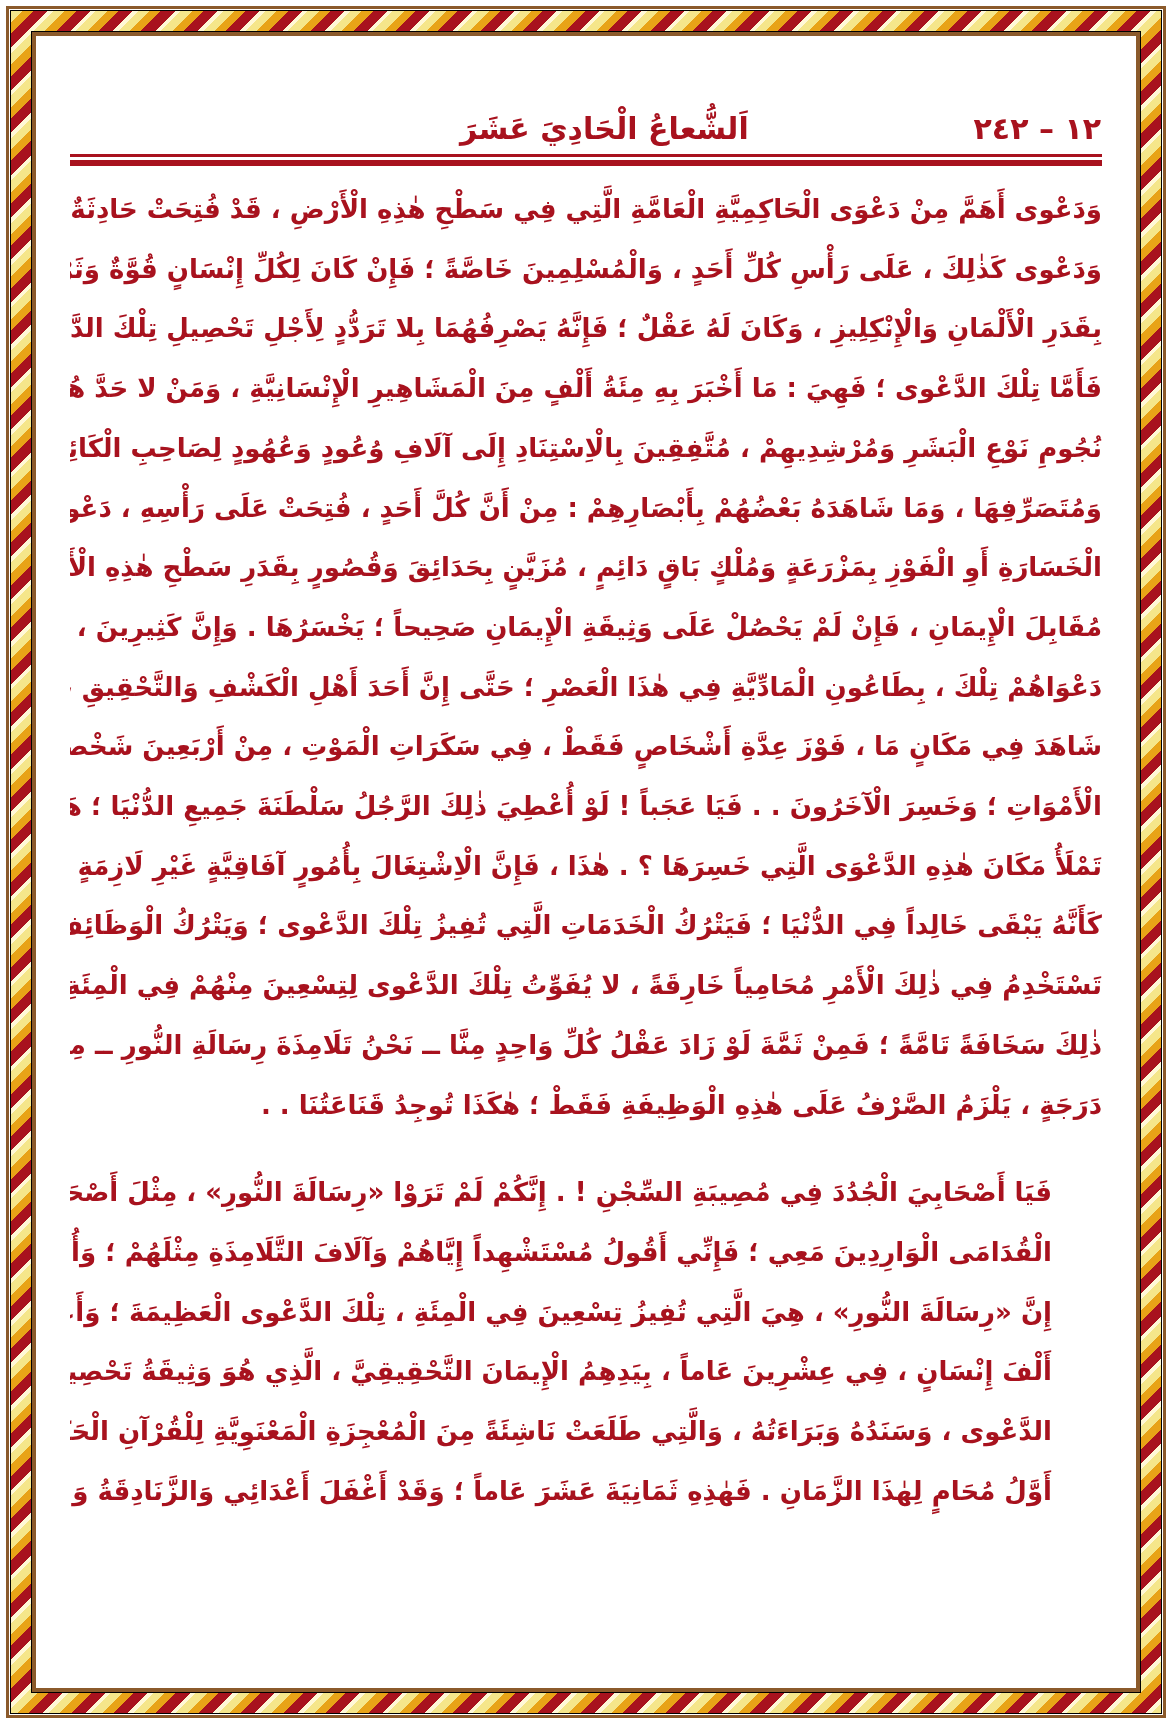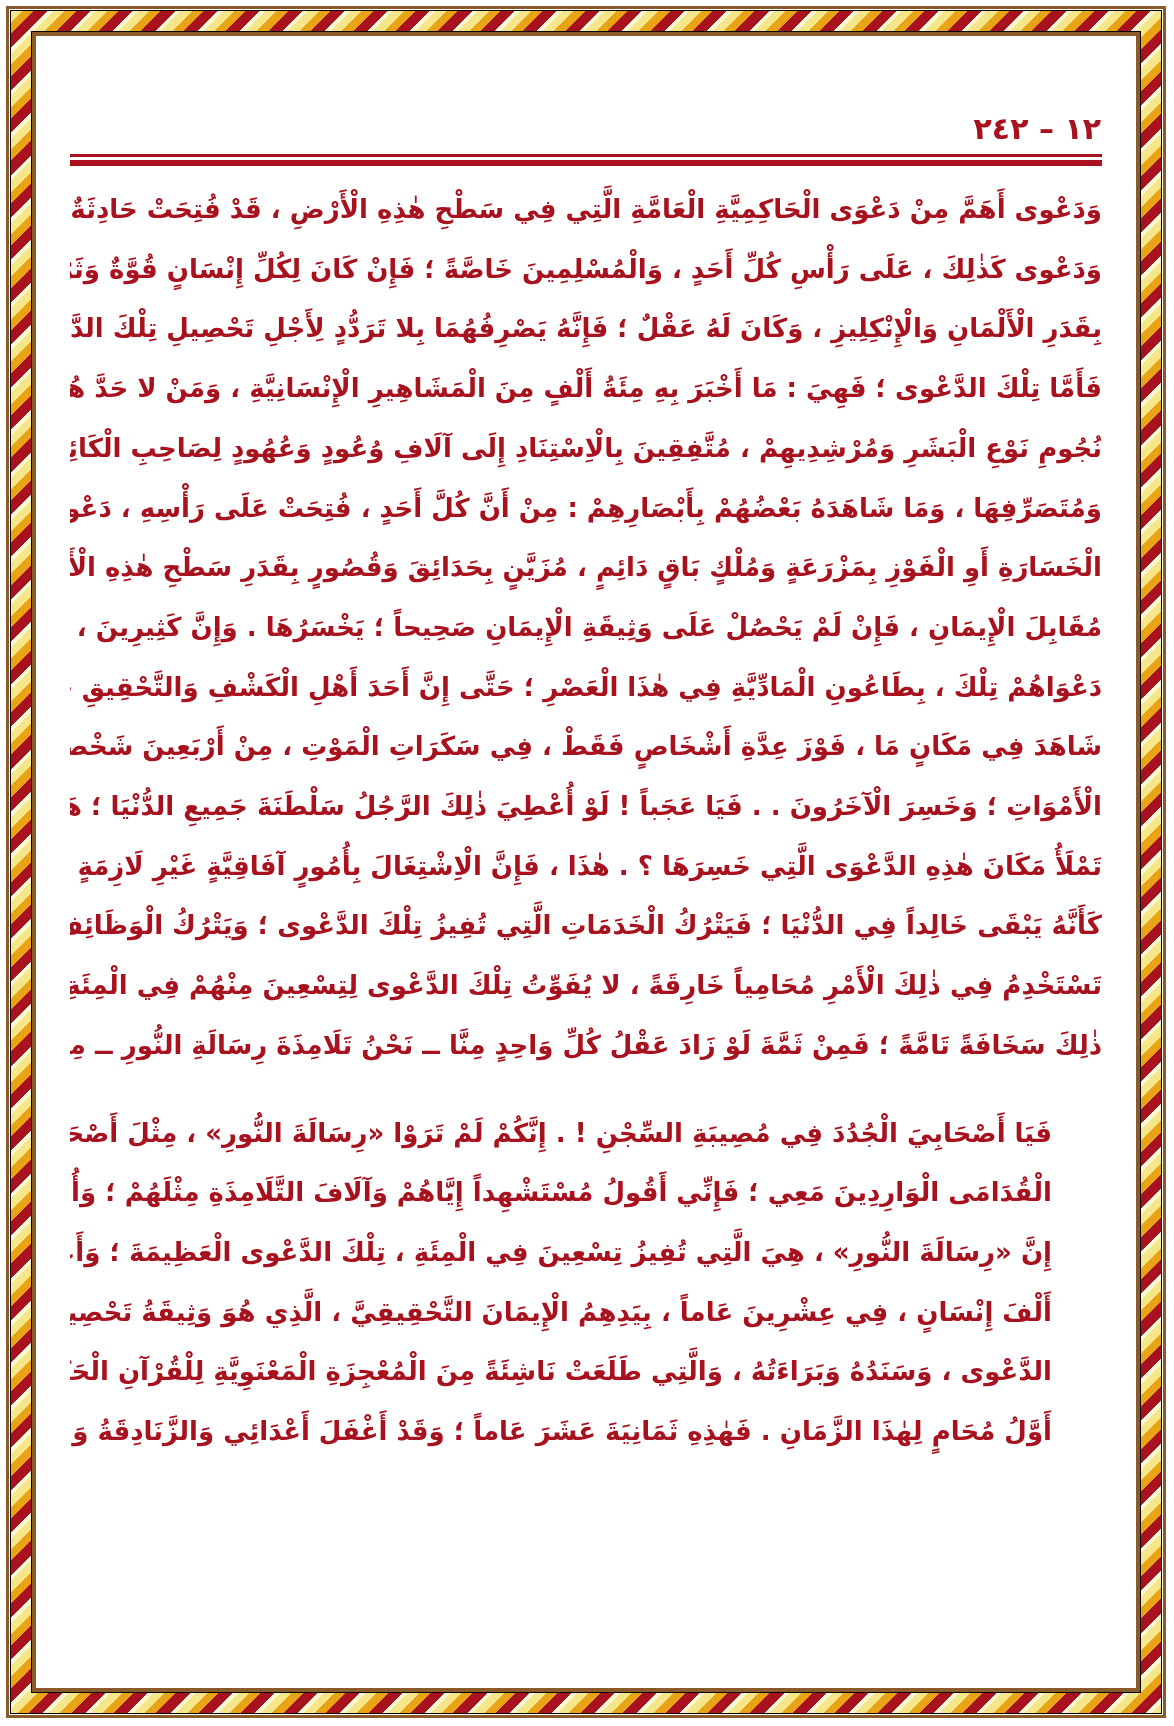--- a/index.html
+++ b/index.html
@@ -25,40 +25,42 @@
 </head>
 <body>
 
 <div class="frame-outer"></div>
 <div class="frame-band"></div>
 <div class="frame-inner"></div>
 
 <div class="page">
   <div class="header">
     <span class="page-number">١٢ – ٢٤٢</span>
+    <span class="chapter-title">اَلشُّعاعُ الْحَادِيَ عَشَرَ</span>
   </div>
   <div class="rule-thin"></div>
   <div class="rule-thick"></div>
 
   <p class="paragraph para-1">
     <span class="line">وَدَعْوى أَهَمَّ مِنْ دَعْوَى الْحَاكِمِيَّةِ الْعَامَّةِ الَّتِي فِي سَطْحِ هٰذِهِ الْأَرْضِ ، قَدْ فُتِحَتْ حَادِثَةٌ كَذٰلِكَ</span>
     <span class="line">وَدَعْوى كَذٰلِكَ ، عَلَى رَأْسِ كُلِّ أَحَدٍ ، وَالْمُسْلِمِينَ خَاصَّةً ؛ فَإِنْ كَانَ لِكُلِّ إِنْسَانٍ قُوَّةٌ وَثَرْوَةٌ</span>
     <span class="line">بِقَدَرِ الْأَلْمَانِ وَالْإِنْكِلِيزِ ، وَكَانَ لَهُ عَقْلٌ ؛ فَإِنَّهُ يَصْرِفُهُمَا بِلا تَرَدُّدٍ لِأَجْلِ تَحْصِيلِ تِلْكَ الدَّعْوى .</span>
     <span class="line">فَأَمَّا تِلْكَ الدَّعْوى ؛ فَهِيَ : مَا أَخْبَرَ بِهِ مِئَةُ أَلْفٍ مِنَ الْمَشَاهِيرِ الْإِنْسَانِيَّةِ ، وَمَنْ لا حَدَّ هُمْ مِنْ</span>
     <span class="line">نُجُومِ نَوْعِ الْبَشَرِ وَمُرْشِدِيهِمْ ، مُتَّفِقِينَ بِالْاِسْتِنَادِ إِلَى آلَافِ وُعُودٍ وَعُهُودٍ لِصَاحِبِ الْكَائِنَاتِ</span>
     <span class="line">وَمُتَصَرِّفِهَا ، وَمَا شَاهَدَهُ بَعْضُهُمْ بِأَبْصَارِهِمْ : مِنْ أَنَّ كُلَّ أَحَدٍ ، فُتِحَتْ عَلَى رَأْسِهِ ، دَعْوى</span>
     <span class="line">الْخَسَارَةِ أَوِ الْفَوْزِ بِمَزْرَعَةٍ وَمُلْكٍ بَاقٍ دَائِمٍ ، مُزَيَّنٍ بِحَدَائِقَ وَقُصُورٍ بِقَدَرِ سَطْحِ هٰذِهِ الْأَرْضِ ،</span>
     <span class="line">مُقَابِلَ الْإِيمَانِ ، فَإِنْ لَمْ يَحْصُلْ عَلَى وَثِيقَةِ الْإِيمَانِ صَحِيحاً ؛ يَخْسَرُهَا . وَإِنَّ كَثِيرِينَ ، يَخْسَرُونَ</span>
     <span class="line">دَعْوَاهُمْ تِلْكَ ، بِطَاعُونِ الْمَادِّيَّةِ فِي هٰذَا الْعَصْرِ ؛ حَتَّى إِنَّ أَحَدَ أَهْلِ الْكَشْفِ وَالتَّحْقِيقِ ،</span>
     <span class="line">شَاهَدَ فِي مَكَانٍ مَا ، فَوْزَ عِدَّةِ أَشْخَاصٍ فَقَطْ ، فِي سَكَرَاتِ الْمَوْتِ ، مِنْ أَرْبَعِينَ شَخْصاً مِنَ</span>
     <span class="line">الْأَمْوَاتِ ؛ وَخَسِرَ الْآخَرُونَ . . فَيَا عَجَباً ! لَوْ أُعْطِيَ ذٰلِكَ الرَّجُلُ سَلْطَنَةَ جَمِيعِ الدُّنْيَا ؛ هَلْ</span>
     <span class="line">تَمْلَأُ مَكَانَ هٰذِهِ الدَّعْوَى الَّتِي خَسِرَهَا ؟ . هٰذَا ، فَإِنَّ الْاِشْتِغَالَ بِأُمُورٍ آفَاقِيَّةٍ غَيْرِ لَازِمَةٍ ،</span>
     <span class="line">كَأَنَّهُ يَبْقَى خَالِداً فِي الدُّنْيَا ؛ فَيَتْرُكُ الْخَدَمَاتِ الَّتِي تُفِيزُ تِلْكَ الدَّعْوى ؛ وَيَتْرُكُ الْوَظَائِفَ الَّتِي</span>
     <span class="line">تَسْتَخْدِمُ فِي ذٰلِكَ الْأَمْرِ مُحَامِياً خَارِقَةً ، لا يُفَوِّتُ تِلْكَ الدَّعْوى لِتِسْعِينَ مِنْهُمْ فِي الْمِئَةِ ، نَعْلَمُ</span>
     <span class="line">ذٰلِكَ سَخَافَةً تَامَّةً ؛ فَمِنْ ثَمَّةَ لَوْ زَادَ عَقْلُ كُلِّ وَاحِدٍ مِنَّا ــ نَحْنُ تَلَامِذَةَ رِسَالَةِ النُّورِ ــ مِئَةَ</span>
+    <span class="line last">دَرَجَةٍ ، يَلْزَمُ الصَّرْفُ عَلَى هٰذِهِ الْوَظِيفَةِ فَقَطْ ؛ هٰكَذَا تُوجِدُ قَنَاعَتُنَا . .</span>
   </p>
 
   <p class="paragraph para-2">
     <span class="line">فَيَا أَصْحَابِيَ الْجُدُدَ فِي مُصِيبَةِ السِّجْنِ ! . إِنَّكُمْ لَمْ تَرَوْا «رِسَالَةَ النُّورِ» ، مِثْلَ أَصْحَابِيَ</span>
     <span class="line">الْقُدَامَى الْوَارِدِينَ مَعِي ؛ فَإِنِّي أَقُولُ مُسْتَشْهِداً إِيَّاهُمْ وَآلَافَ التَّلَامِذَةِ مِثْلَهُمْ ؛ وَأُثْبِتُ وَأُثْبِتُ :</span>
     <span class="line">إِنَّ «رِسَالَةَ النُّورِ» ، هِيَ الَّتِي تُفِيزُ تِسْعِينَ فِي الْمِئَةِ ، تِلْكَ الدَّعْوى الْعَظِيمَةَ ؛ وَأَعْطَتْ عِشْرِينَ</span>
     <span class="line">أَلْفَ إِنْسَانٍ ، فِي عِشْرِينَ عَاماً ، بِيَدِهِمُ الْإِيمَانَ التَّحْقِيقِيَّ ، الَّذِي هُوَ وَثِيقَةُ تَحْصِيلِ تِلْكَ</span>
     <span class="line">الدَّعْوى ، وَسَنَدُهُ وَبَرَاءَتُهُ ، وَالَّتِي طَلَعَتْ نَاشِئَةً مِنَ الْمُعْجِزَةِ الْمَعْنَوِيَّةِ لِلْقُرْآنِ الْحَكِيمِ ؛ وَهِيَ</span>
     <span class="line">أَوَّلُ مُحَامٍ لِهٰذَا الزَّمَانِ . فَهٰذِهِ ثَمَانِيَةَ عَشَرَ عَاماً ؛ وَقَدْ أَغْفَلَ أَعْدَائِي وَالزَّنَادِقَةُ وَالْمَادِّيُّونَ ، بَعْضَ</span>
   </p>

